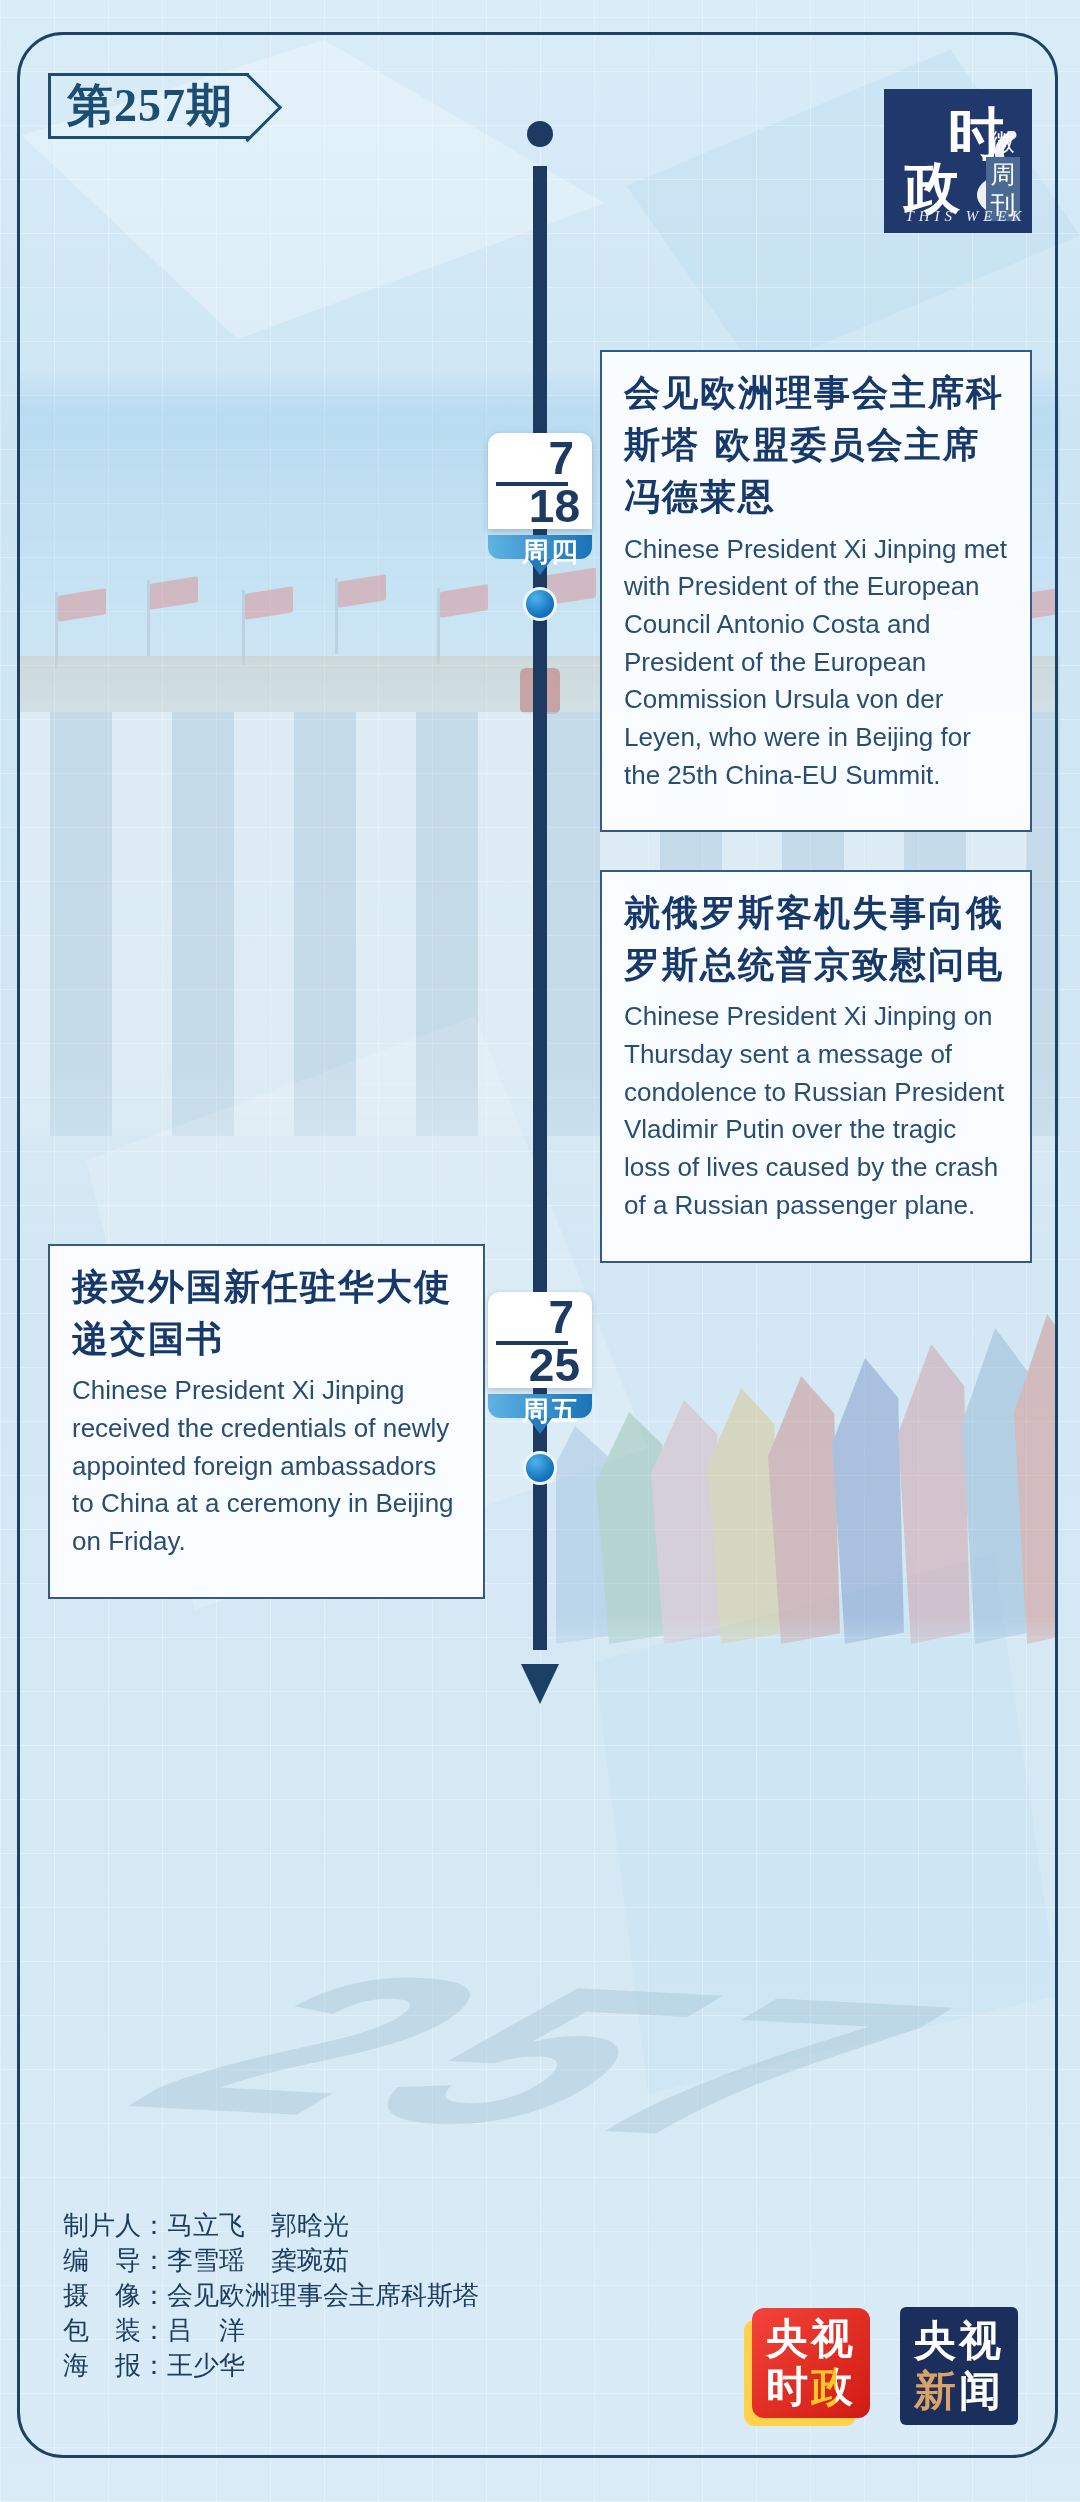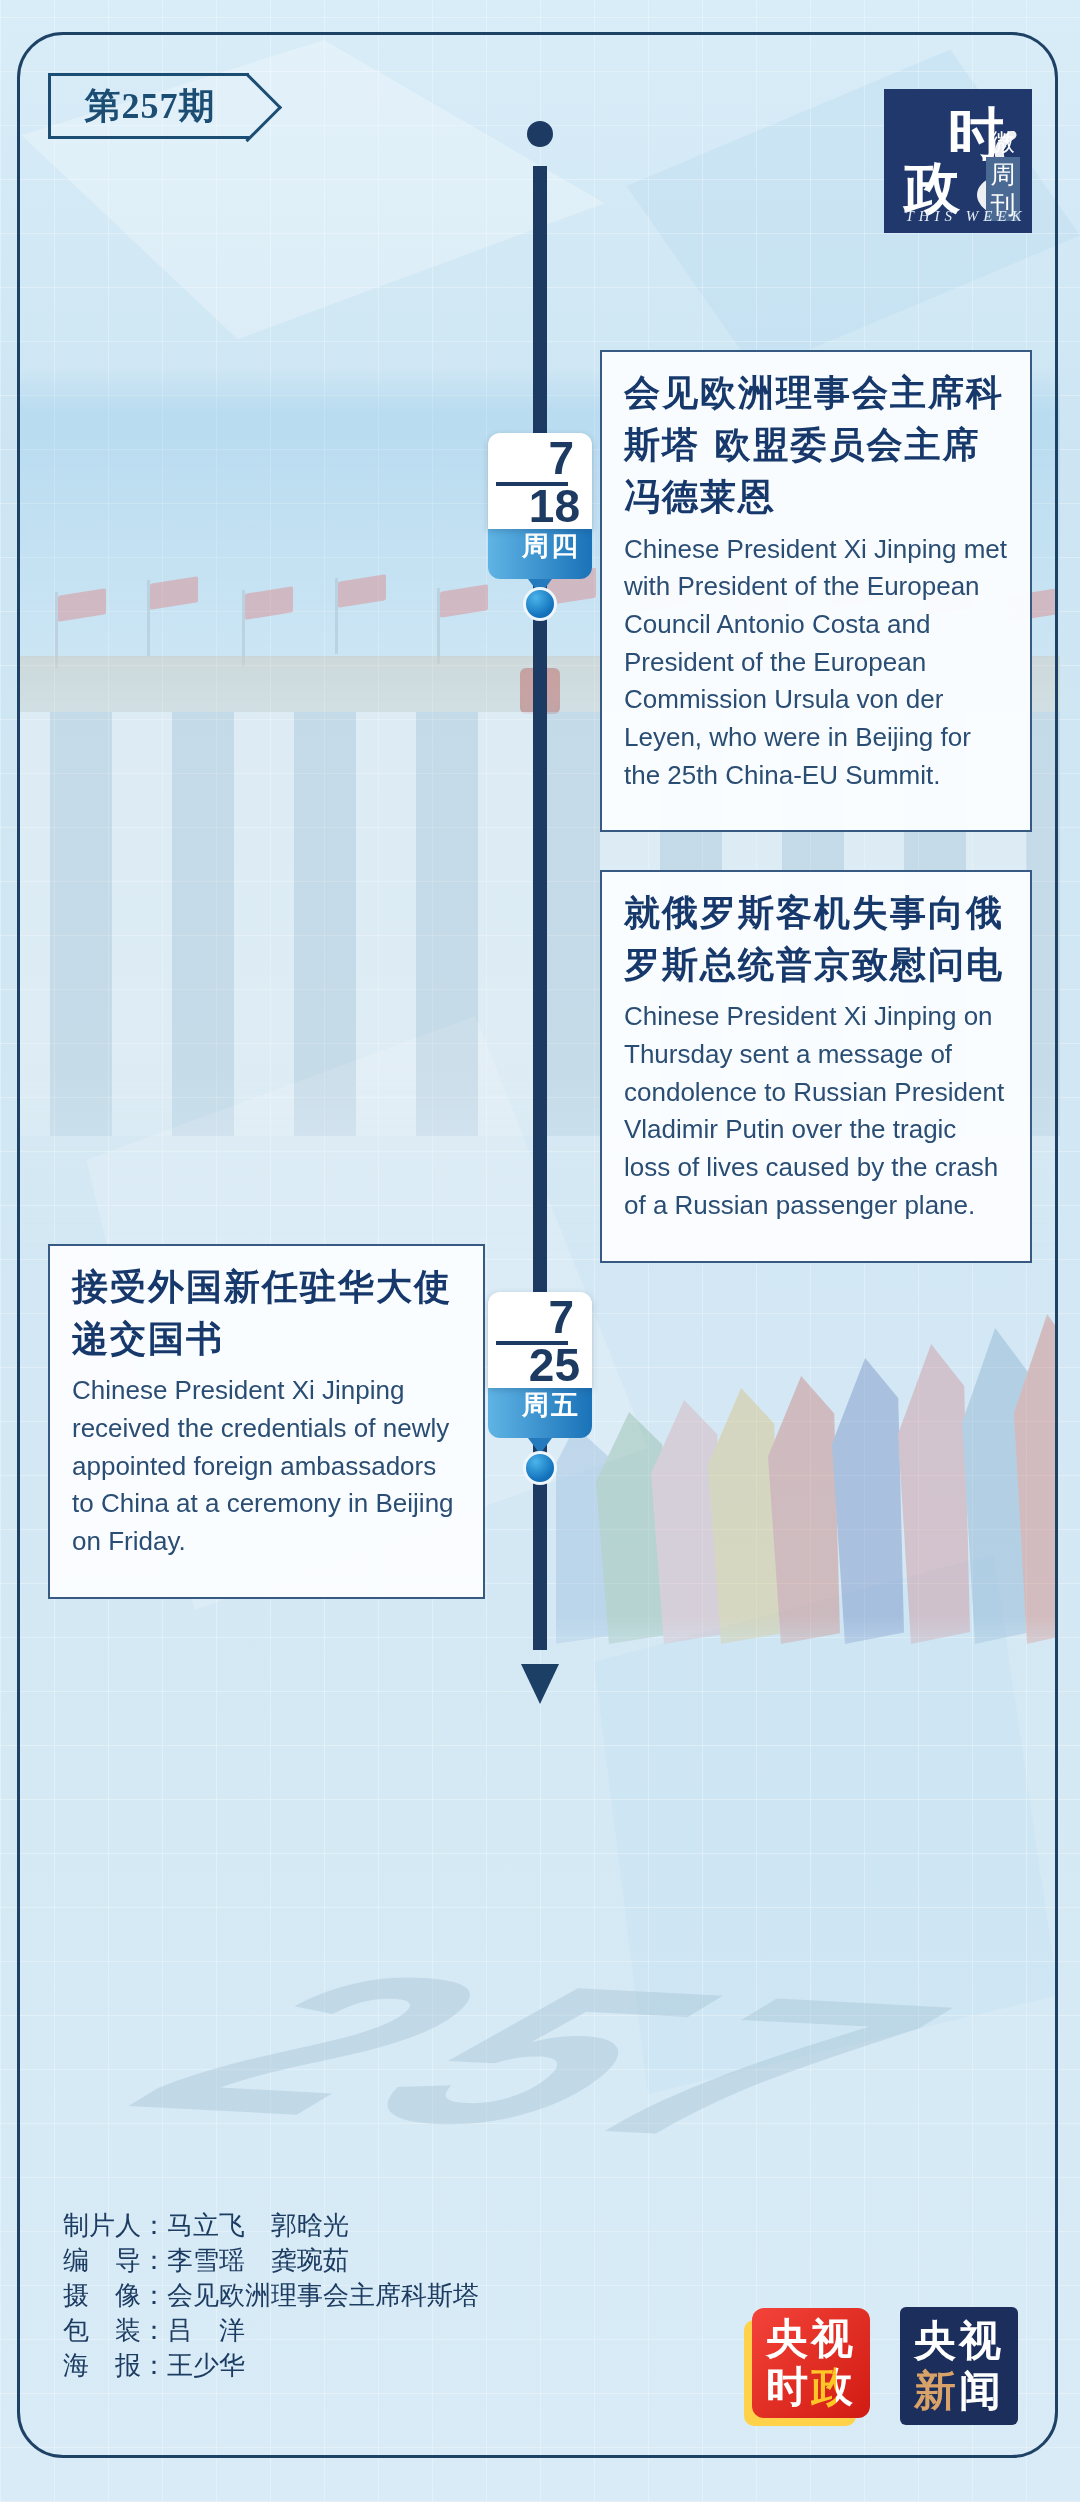--- a/index.html
+++ b/index.html
@@ -80,21 +80,21 @@
   
   .frame{position:absolute;left:17px;top:32px;width:1035px;height:2420px;
     border:3px solid #1e4266;border-radius:46px;pointer-events:none;}
 
   
   .issue-badge{position:absolute;left:48px;top:73px;height:60px;width:198px;
     border:3px solid #1c4e74;border-right:none;display:flex;align-items:center;
     justify-content:center;color:#1c4e74;}
   .issue-badge::after{content:"";position:absolute;right:-23px;top:7px;width:46px;height:46px;
     transform:rotate(45deg);border-top:3px solid #1c4e74;border-right:3px solid #1c4e74;}
-  .issue-badge .txt{font-family:"Liberation Serif",serif;font-weight:700;font-size:36px;
+  .issue-badge .txt{font-family:"Liberation Serif",serif;font-weight:700;font-size:46px;
     letter-spacing:1px;white-space:nowrap;}
 
   
   .weekly-logo{position:absolute;left:884px;top:89px;width:148px;height:144px;
     background:#20386b;color:#fff;}
   .weekly-logo .big1{position:absolute;left:64px;top:8px;font-size:56px;font-weight:700;
     font-family:"DejaVu Serif","Liberation Serif",serif;}
   .weekly-logo .big2{position:absolute;left:20px;top:62px;font-size:56px;font-weight:700;
     font-family:"DejaVu Serif","Liberation Serif",serif;}
   .weekly-logo svg{position:absolute;left:88px;top:42px;}
@@ -114,23 +114,23 @@
     border-left:19px solid transparent;border-right:19px solid transparent;
     border-top:40px solid #1c3f66;}
 
   
   .marker{position:absolute;width:104px;}
   .marker .datebox{background:#fff;border-radius:12px 12px 0 0;height:96px;position:relative;
     box-shadow:0 2px 6px rgba(30,60,100,.25);color:#1c3a62;}
   .marker .month{position:absolute;right:18px;top:2px;font-size:46px;font-weight:700;line-height:46px;}
   .marker .divider{position:absolute;left:8px;top:49px;width:72px;height:4px;background:#1c3a62;}
   .marker .day{position:absolute;right:12px;top:50px;font-size:46px;font-weight:700;line-height:46px;}
-  .marker .banner{height:50px;border-radius:0 0 12px 12px;
+  .marker .banner{height:24px;border-radius:0 0 12px 12px;
     background:linear-gradient(90deg,#5fb4e4,#1a72b8);color:#fff;font-size:27px;font-weight:700;
-    text-align:right;line-height:34px;padding-right:12px;box-sizing:border-box;letter-spacing:2px;}
+    text-align:right;line-height:34px;padding-right:12px;box-sizing:border-box;letter-spacing:2px;margin-top:6px;}
   .marker .pointer{width:0;height:0;margin:0 auto;
     border-left:12px solid transparent;border-right:12px solid transparent;
     border-top:16px solid #2579bd;}
   .node{position:absolute;width:34px;height:34px;border-radius:50%;box-sizing:border-box;
     border:3px solid #eef6fb;
     background:radial-gradient(circle at 35% 28%,#4cb4ea,#1474be 65%,#0d62a6);}
   .node.n1{left:523px;top:587px;}
   .node.n2{left:523px;top:1451px;}
   .marker.m1{left:488px;top:433px;}
   .marker.m2{left:488px;top:1292px;}

